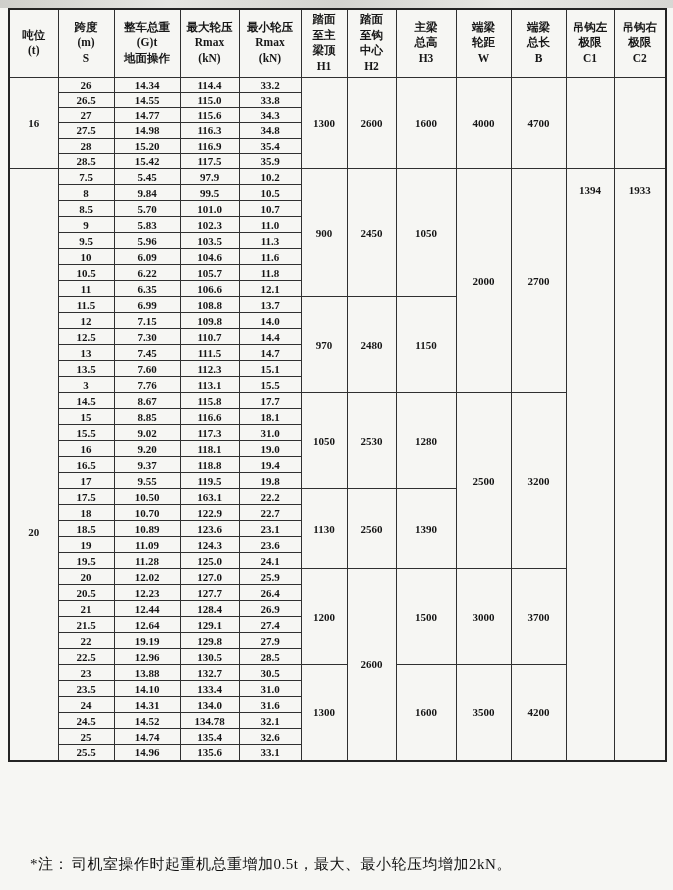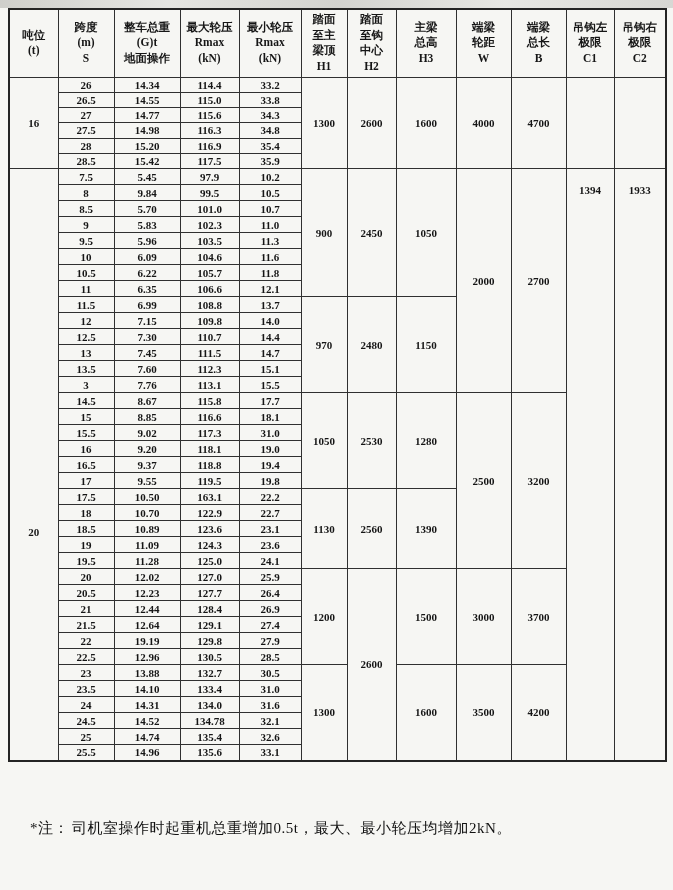--- a/index.html
+++ b/index.html
@@ -42,21 +42,21 @@
   .spec td { height: 15px; }
   tr.sec1 td { height: 16px; }
   td.vtop { vertical-align: top; padding-top: 14px; }
   .ton-label { display: inline-block; }
   td.ton.sec1 .ton-label { position: relative; top: 68px; }
   .notes {
     position: absolute; left: 30px; top: 816px;
     font-size: 15px; line-height: 24px; color: #111;
     letter-spacing: 0.5px;
   }
-  .note-line { white-space: nowrap; }
+  .note-line { white-space: nowrap; margin-top: 36px; }
   .note-line.indent { margin-left: 37px; }
   .note-prefix { margin-right: 3px; }
 </style>
 </head>
 <body>
 
 <div class="screen">
   <div class="scan-band"></div>
 
   <table class="spec">

